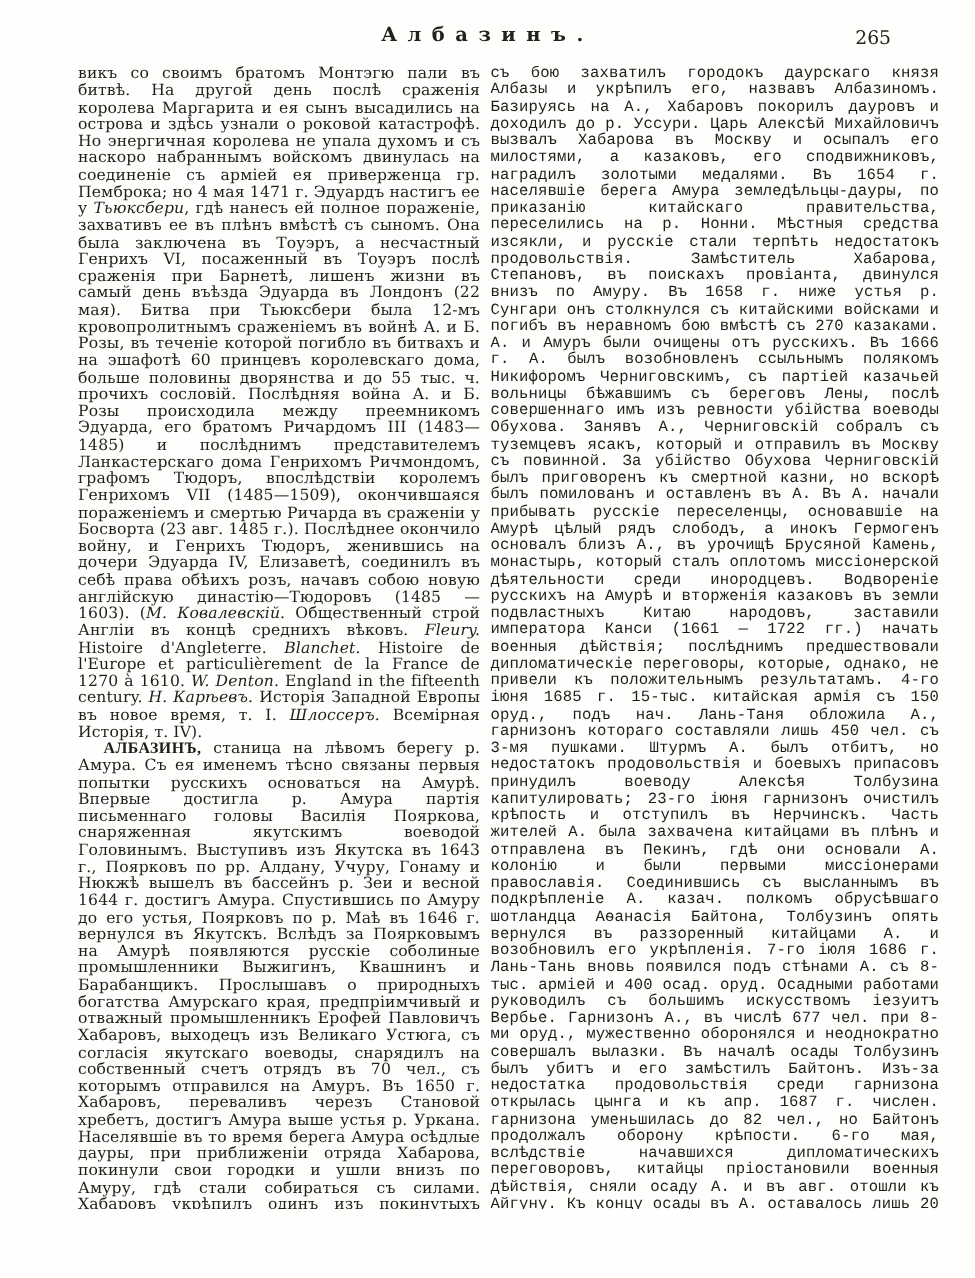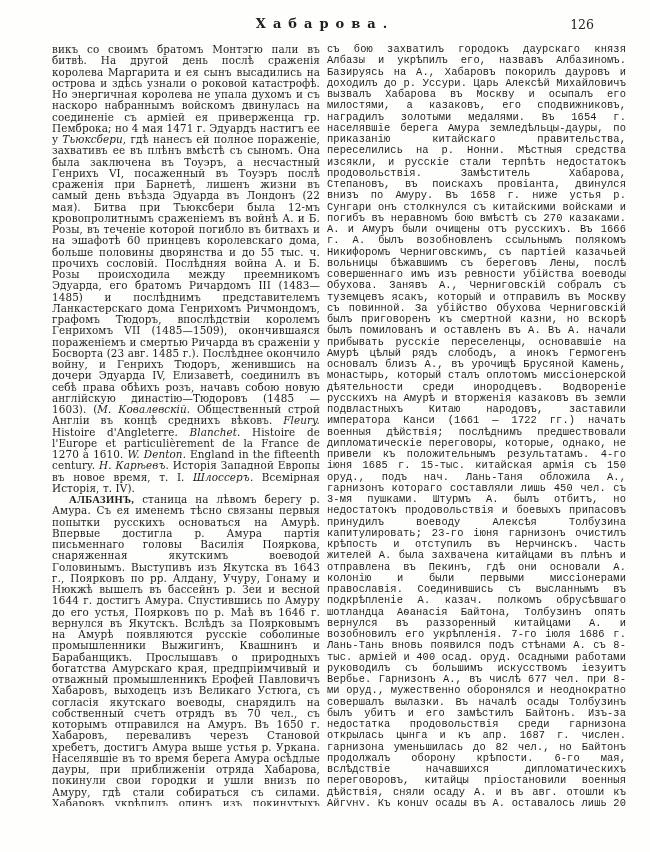--- a/index.html
+++ b/index.html
@@ -61,22 +61,22 @@
     letter-spacing: 0.3px;
   }
   .it { font-style: italic; }
 </style>
 </head>
 <body>
 
 <div class="scan-page">
 
   <div class="running-head">
-    <div class="running-title">Хабарова.</div>
-    <div class="page-number">126</div>
+    <div class="running-title">Албазинъ.</div>
+    <div class="page-number">265</div>
   </div>
 
   <div class="col col-left">
     <p class="cont-para"><span>викъ со своимъ братомъ Монтэгю пали въ битвѣ. На другой день послѣ сраженія королева Маргарита и ея сынъ высадились на острова и здѣсь узнали о роковой катастрофѣ. Но энергичная королева не упала духомъ и съ наскоро набраннымъ войскомъ двинулась на соединеніе съ арміей ея приверженца гр. Пемброка; но 4 мая 1471 г. Эдуардъ настигъ ее у </span><span class="it">Тьюксбери</span><span>, гдѣ нанесъ ей полное пораженіе, захвативъ ее въ плѣнъ вмѣстѣ съ сыномъ. Она была заключена въ Тоуэръ, а несчастный Генрихъ VI, посаженный въ Тоуэръ послѣ сраженія при Барнетѣ, лишенъ жизни въ самый день въѣзда Эдуарда въ Лондонъ (22 мая). Битва при Тьюксбери была 12-мъ кровопролитнымъ сраженіемъ въ войнѣ А. и Б. Розы, въ теченіе которой погибло въ битвахъ и на эшафотѣ 60 принцевъ королевскаго дома, больше половины дворянства и до 55 тыс. ч. прочихъ сословій. Послѣдняя война А. и Б. Розы происходила между преемникомъ Эдуарда, его братомъ Ричардомъ III (1483—1485) и послѣднимъ представителемъ Ланкастерскаго дома Генрихомъ Ричмондомъ, графомъ Тюдоръ, впослѣдствіи королемъ Генрихомъ VII (1485—1509), окончившаяся пораженіемъ и смертью Ричарда въ сраженіи у Босворта (23 авг. 1485 г.). Послѣднее окончило войну, и Генрихъ Тюдоръ, женившись на дочери Эдуарда IV, Елизаветѣ, соединилъ въ себѣ права обѣихъ розъ, начавъ собою новую англійскую династію—Тюдоровъ (1485 — 1603). (</span><span class="it">М. Ковалевскій.</span><span> Общественный строй Англіи въ концѣ среднихъ вѣковъ. </span><span class="it">Fleury.</span><span> Histoire d'Angleterre. </span><span class="it">Blanchet.</span><span> Histoire de l'Europe et particulièrement de la France de 1270 à 1610. </span><span class="it">W. Denton.</span><span> England in the fifteenth century. </span><span class="it">Н. Карѣевъ.</span><span> Исторія Западной Европы въ новое время, т. I. </span><span class="it">Шлоссеръ.</span><span> Всемірная Исторія, т. IV).</span></p>
     <p class="entry-para"><span class="entry-lead">АЛБАЗИНЪ,</span><span> станица на лѣвомъ берегу р. Амура. Съ ея именемъ тѣсно связаны первыя попытки русскихъ основаться на Амурѣ. Впервые достигла р. Амура партія письменнаго головы Василія Пояркова, снаряженная якутскимъ воеводой Головинымъ. Выступивъ изъ Якутска въ 1643 г., Поярковъ по рр. Алдану, Учуру, Гонаму и Нюкжѣ вышелъ въ бассейнъ р. Зеи и весной 1644 г. достигъ Амура. Спустившись по Амуру до его устья, Поярковъ по р. Маѣ въ 1646 г. вернулся въ Якутскъ. Вслѣдъ за Поярковымъ на Амурѣ появляются русскіе соболиные промышленники Выжигинъ, Квашнинъ и Барабанщикъ. Прослышавъ о природныхъ богатства Амурскаго края, предпріимчивый и отважный промышленникъ Ерофей Павловичъ Хабаровъ, выходецъ изъ Великаго Устюга, съ согласія якутскаго воеводы, снарядилъ на собственный счетъ отрядъ въ 70 чел., съ которымъ отправился на Амуръ. Въ 1650 г. Хабаровъ, переваливъ черезъ Становой хребетъ, достигъ Амура выше устья р. Уркана. Населявшіе въ то время берега Амура осѣдлые дауры, при приближеніи отряда Хабарова, покинули свои городки и ушли внизъ по Амуру, гдѣ стали собираться съ силами. Хабаровъ укрѣпилъ одинъ изъ покинутыхъ даурами городковъ (недалеко отъ устья Уркана) и, оставивъ для его обороны 50 чел., вернулся въ Якутскъ. Въ 1651 г. Хабаровъ вновь вернулся на Амуръ съ отрядомъ въ 138 чел., соединился съ оставленной здѣсь командой, двинулся внизъ по рѣкѣ,</span></p>
   </div>
 
   <div class="col col-right">
     <p class="cont-para">съ бою захватилъ городокъ даурскаго князя Албазы и укрѣпилъ его, назвавъ Албазиномъ. Базируясь на А., Хабаровъ покорилъ дауровъ и доходилъ до р. Уссури. Царь Алексѣй Михайловичъ вызвалъ Хабарова въ Москву и осыпалъ его милостями, а казаковъ, его сподвижниковъ, наградилъ золотыми медалями. Въ 1654 г. населявшіе берега Амура земледѣльцы-дауры, по приказанію китайскаго правительства, переселились на р. Нонни. Мѣстныя средства изсякли, и русскіе стали терпѣть недостатокъ продовольствія. Замѣститель Хабарова, Степановъ, въ поискахъ провіанта, двинулся внизъ по Амуру. Въ 1658 г. ниже устья р. Сунгари онъ столкнулся съ китайскими войсками и погибъ въ неравномъ бою вмѣстѣ съ 270 казаками. А. и Амуръ были очищены отъ русскихъ. Въ 1666 г. А. былъ возобновленъ ссыльнымъ полякомъ Никифоромъ Черниговскимъ, съ партіей казачьей вольницы бѣжавшимъ съ береговъ Лены, послѣ совершеннаго имъ изъ ревности убійства воеводы Обухова. Занявъ А., Черниговскій собралъ съ туземцевъ ясакъ, который и отправилъ въ Москву съ повинной. За убійство Обухова Черниговскій былъ приговоренъ къ смертной казни, но вскорѣ былъ помилованъ и оставленъ въ А. Въ А. начали прибывать русскіе переселенцы, основавшіе на Амурѣ цѣлый рядъ слободъ, а инокъ Гермогенъ основалъ близъ А., въ урочищѣ Брусяной Камень, монастырь, который сталъ оплотомъ миссіонерской дѣятельности среди инородцевъ. Водвореніе русскихъ на Амурѣ и вторженія казаковъ въ земли подвластныхъ Китаю народовъ, заставили императора Канси (1661 — 1722 гг.) начать военныя дѣйствія; послѣднимъ предшествовали дипломатическіе переговоры, которые, однако, не привели къ положительнымъ результатамъ. 4-го іюня 1685 г. 15-тыс. китайская армія съ 150 оруд., подъ нач. Лань-Таня обложила А., гарнизонъ котораго составляли лишь 450 чел. съ 3-мя пушками. Штурмъ А. былъ отбитъ, но недостатокъ продовольствія и боевыхъ припасовъ принудилъ воеводу Алексѣя Толбузина капитулировать; 23-го іюня гарнизонъ очистилъ крѣпость и отступилъ въ Нерчинскъ. Часть жителей А. была захвачена китайцами въ плѣнъ и отправлена въ Пекинъ, гдѣ они основали А. колонію и были первыми миссіонерами православія. Соединившись съ высланнымъ въ подкрѣпленіе А. казач. полкомъ обрусѣвшаго шотландца Аѳанасія Байтона, Толбузинъ опять вернулся въ раззоренный китайцами А. и возобновилъ его укрѣпленія. 7-го іюля 1686 г. Лань-Тань вновь появился подъ стѣнами А. съ 8-тыс. арміей и 400 осад. оруд. Осадными работами руководилъ съ большимъ искусствомъ іезуитъ Вербье. Гарнизонъ А., въ числѣ 677 чел. при 8-ми оруд., мужественно оборонялся и неоднократно совершалъ вылазки. Въ началѣ осады Толбузинъ былъ убитъ и его замѣстилъ Байтонъ. Изъ-за недостатка продовольствія среди гарнизона открылась цынга и къ апр. 1687 г. числен. гарнизона уменьшилась до 82 чел., но Байтонъ продолжалъ оборону крѣпости. 6-го мая, вслѣдствіе начавшихся дипломатическихъ переговоровъ, китайцы пріостановили военныя дѣйствія, сняли осаду А. и въ авг. отошли къ Айгуну. Къ концу осады въ А. оставалось лишь 20 защитниковъ, съ Байтономъ во главѣ. 27-го авг. 1689 г. русскимъ посломъ Головинымъ къ</p>
   </div>

